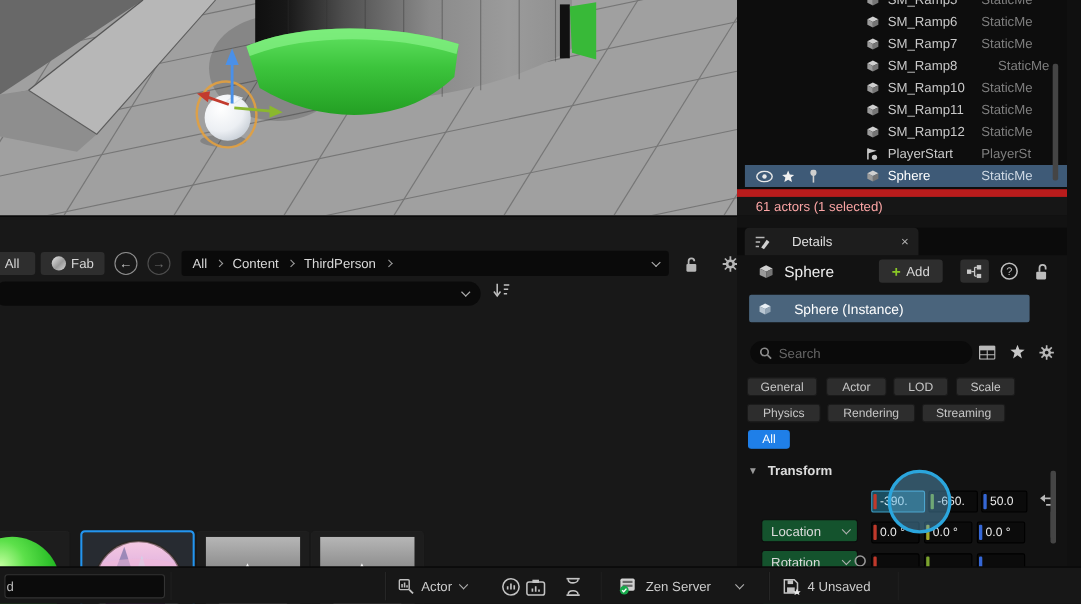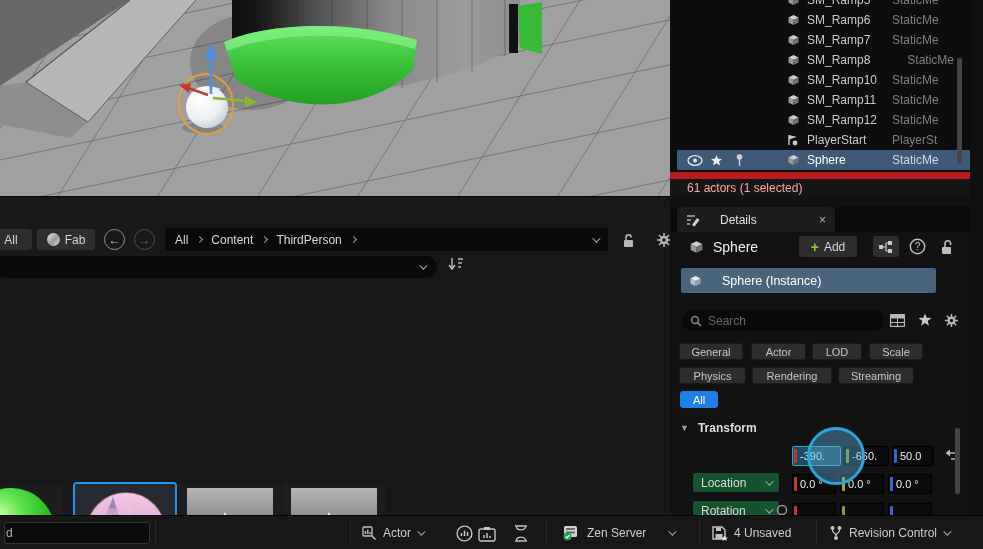--- a/index.html
+++ b/index.html
@@ -607,25 +607,15 @@
       <svg width="16" height="15">
         <path d="M1,1 H10 L13,4 V13 H1 Z" fill="none" stroke="#c4c4c4" stroke-width="1.4"></path>
         <rect x="3.5" y="8" width="7" height="5" fill="#c4c4c4"></rect>
           <rect x="4" y="1.5" width="5" height="3.5" fill="#c4c4c4"></rect>
         <polygon points="12.5,9 13.6,11.4 16,11.6 14.2,13 14.8,15 12.5,13.8 10.2,15 10.8,13 9,11.6 11.4,11.4" fill="#e8e8e8"></polygon>
       </svg>
       <span>4 Unsaved</span>
     </div>
 
     <div class="sep" style="left:816px;"></div>
-    <div class="sgroup" style="left:829px;">
-      <svg width="14" height="16">
-        <circle cx="3.5" cy="3" r="2" fill="#c4c4c4"></circle>
-          <circle cx="10.5" cy="3" r="2" fill="#c4c4c4"></circle>
-          <circle cx="7" cy="13" r="2" fill="#c4c4c4"></circle>
-        <path d="M3.5,5 C3.5,9 7,7 7,11 M10.5,5 C10.5,9 7,7 7,11" fill="none" stroke="#c4c4c4" stroke-width="1.3"></path>
-      </svg>
-      <span>Revision Control</span>
-      <span class="chev"></span>
-    </div>
   </div>
 
 </div>
 
 </body></html>

